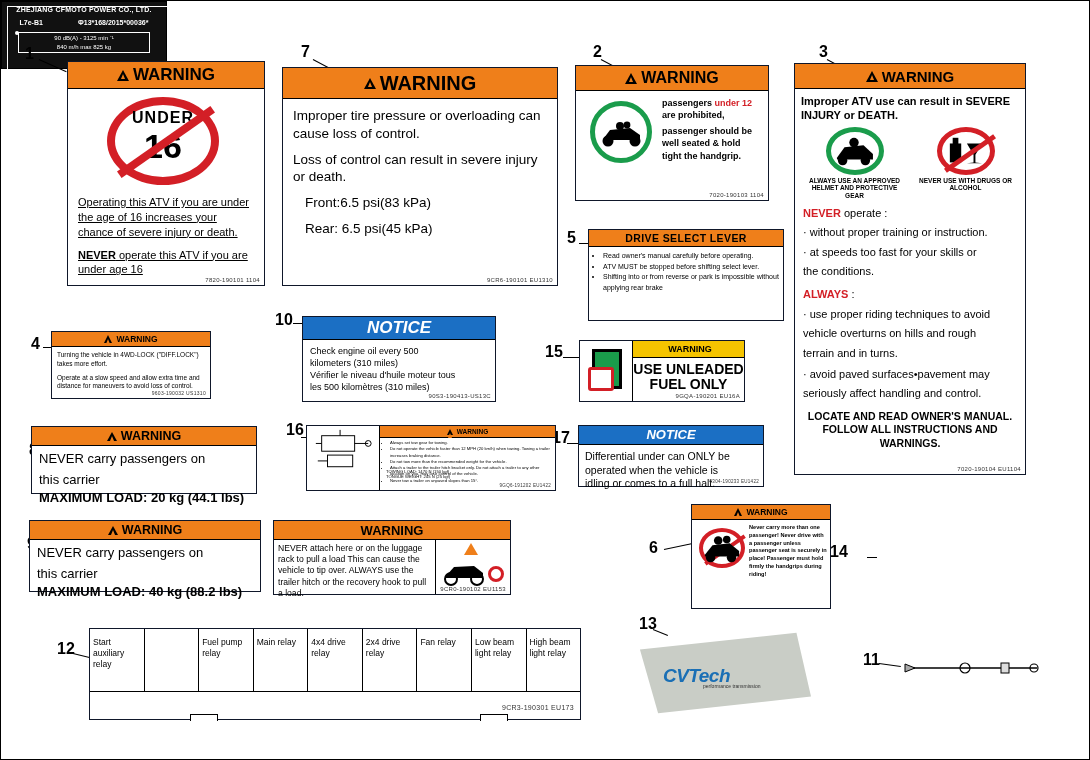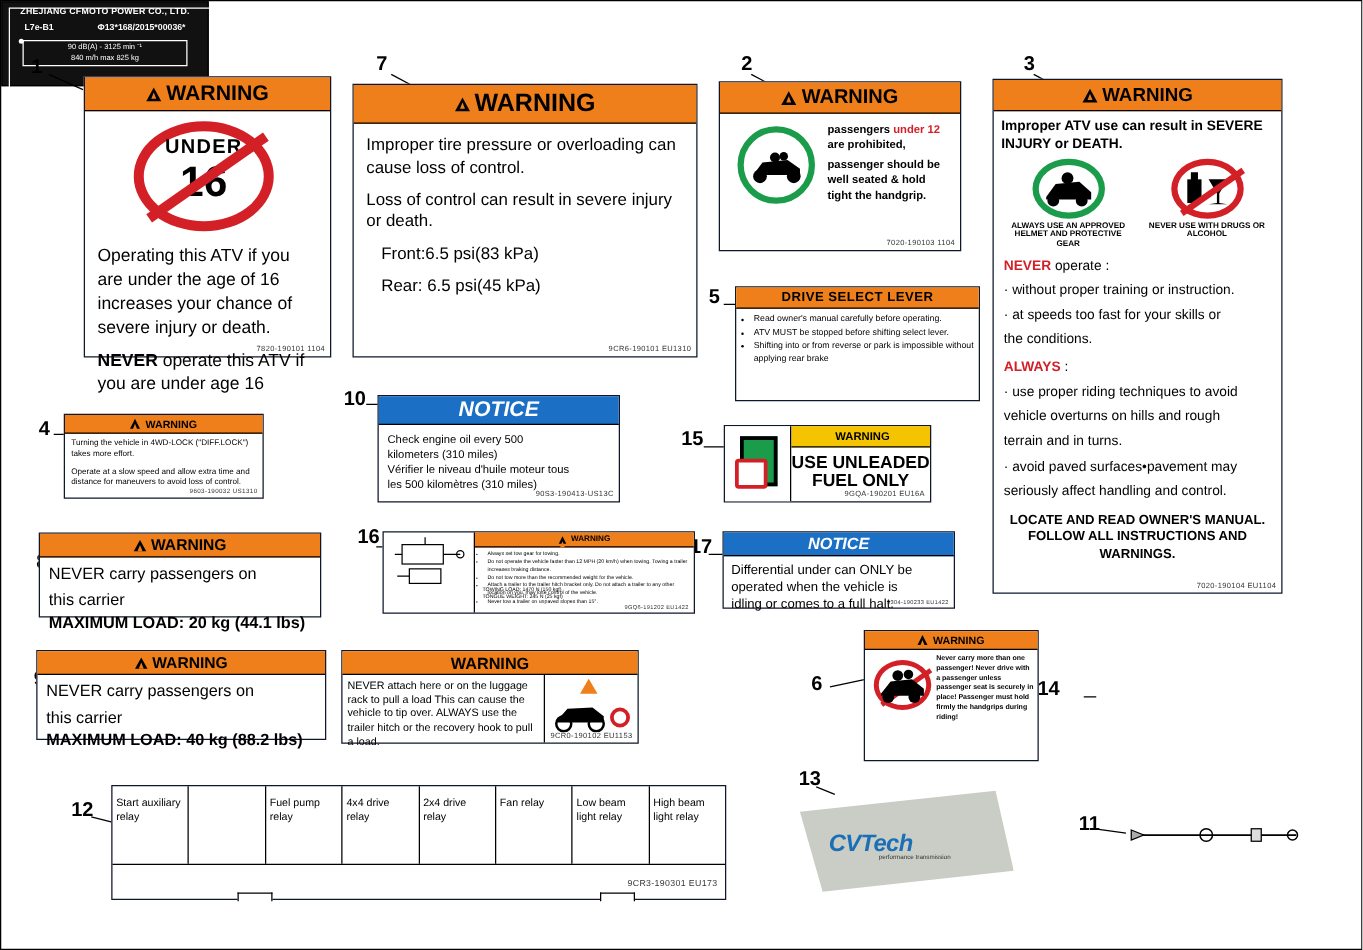--- a/index.html
+++ b/index.html
@@ -16,21 +16,21 @@
   .bold{font-weight:bold;}
 
   
   #lbl1{left:66px;top:60px;width:198px;height:225px;}
   #lbl1 .warnbar{height:26px;font-size:17px;}
   #lbl1 .sign{position:relative;margin:8px auto 4px;width:118px;height:92px;}
   #lbl1 .circle{position:absolute;left:0;top:0;width:112px;height:88px;border:8px solid #d31f26;border-radius:50%;box-sizing:border-box;}
   #lbl1 .slash{position:absolute;left:2px;top:41px;width:114px;height:8px;background:#d31f26;transform:rotate(-35deg);}
   #lbl1 .u16a{position:absolute;left:0;top:12px;width:112px;text-align:center;font-size:16px;font-weight:bold;letter-spacing:1px;}
   #lbl1 .u16b{position:absolute;left:0;top:30px;width:112px;text-align:center;font-size:34px;font-weight:bold;}
-  #lbl1 .txt{font-size:14px;line-height:1.35;padding:2px 10px;}
+  #lbl1 .txt{font-size:11px;line-height:1.35;padding:2px 10px;text-decoration:underline;}
 
   
   #lbl7{left:281px;top:66px;width:276px;height:219px;}
   #lbl7 .warnbar{height:30px;font-size:20px;}
   #lbl7 .txt{font-size:13.5px;line-height:1.32;padding:8px 10px 0;}
   #lbl7 .ind{padding-left:22px;}
 
   
   #lbl2{left:574px;top:64px;width:194px;height:136px;}
   #lbl2 .warnbar{height:24px;font-size:16px;}
@@ -474,20 +474,21 @@
       <div>90 dB(A) - 3125 min ⁻¹</div>
       <div>840 m/h                      max 825 kg</div>
     </div>
   </div>
 
   <div class="label" id="lbl12">
     <div class="grid">
       <div class="cell">Start auxiliary relay</div>
       <div class="cell"></div>
       <div class="cell">Fuel pump relay</div>
+      <div class="cell">Main  relay</div>
       <div class="cell">4x4 drive relay</div>
       <div class="cell">2x4 drive relay</div>
       <div class="cell">Fan relay</div>
       <div class="cell">Low beam light relay</div>
       <div class="cell">High beam light relay</div>
     </div>
     <div class="foot">
       <div class="nub" style="left:100px;width:26px;"></div>
       <div class="nub" style="left:390px;width:26px;"></div>
     </div>

